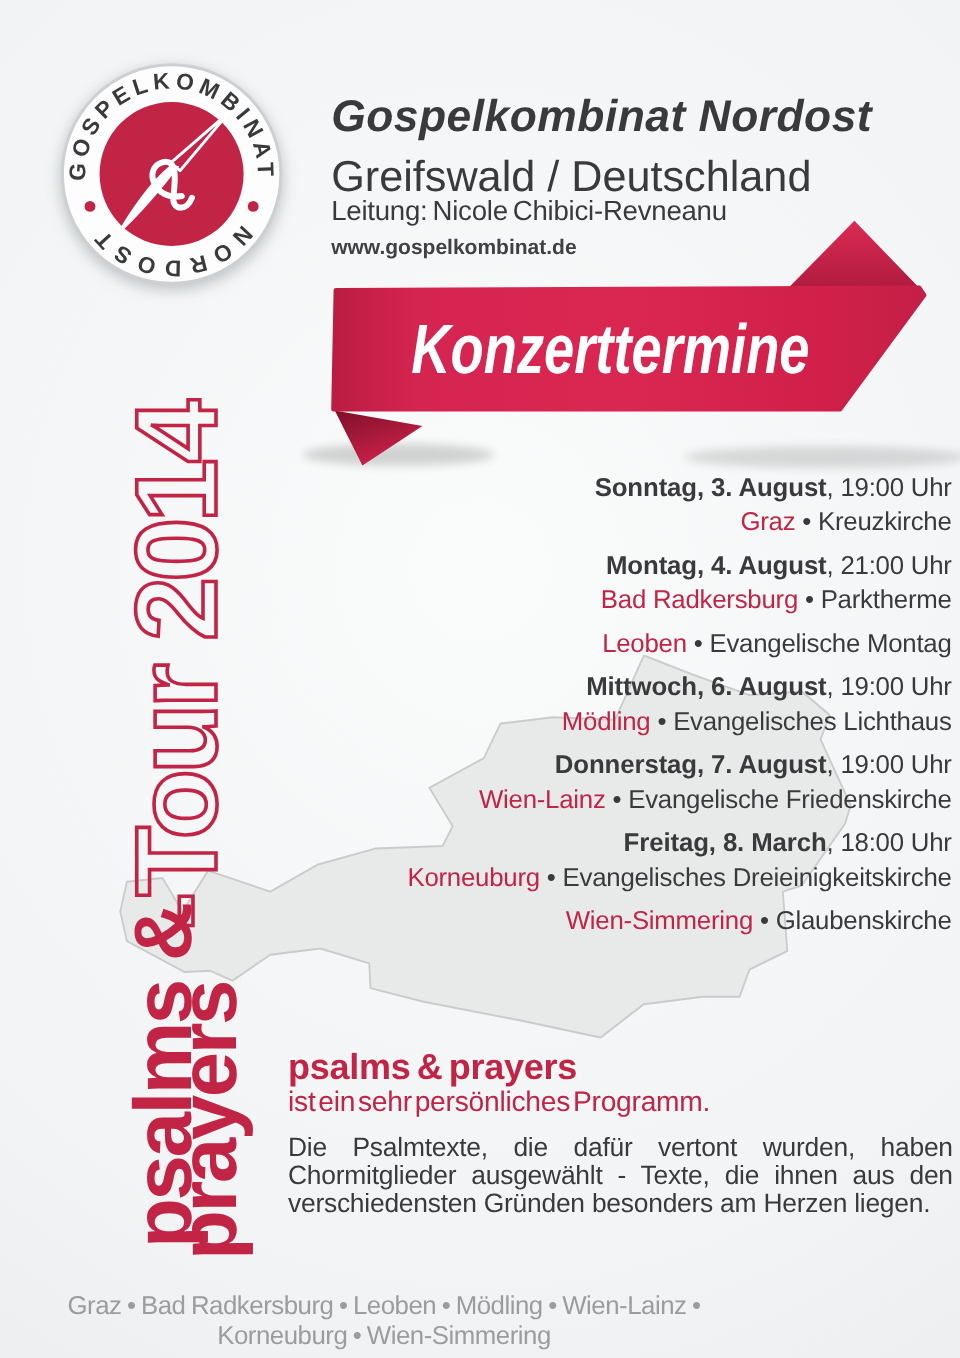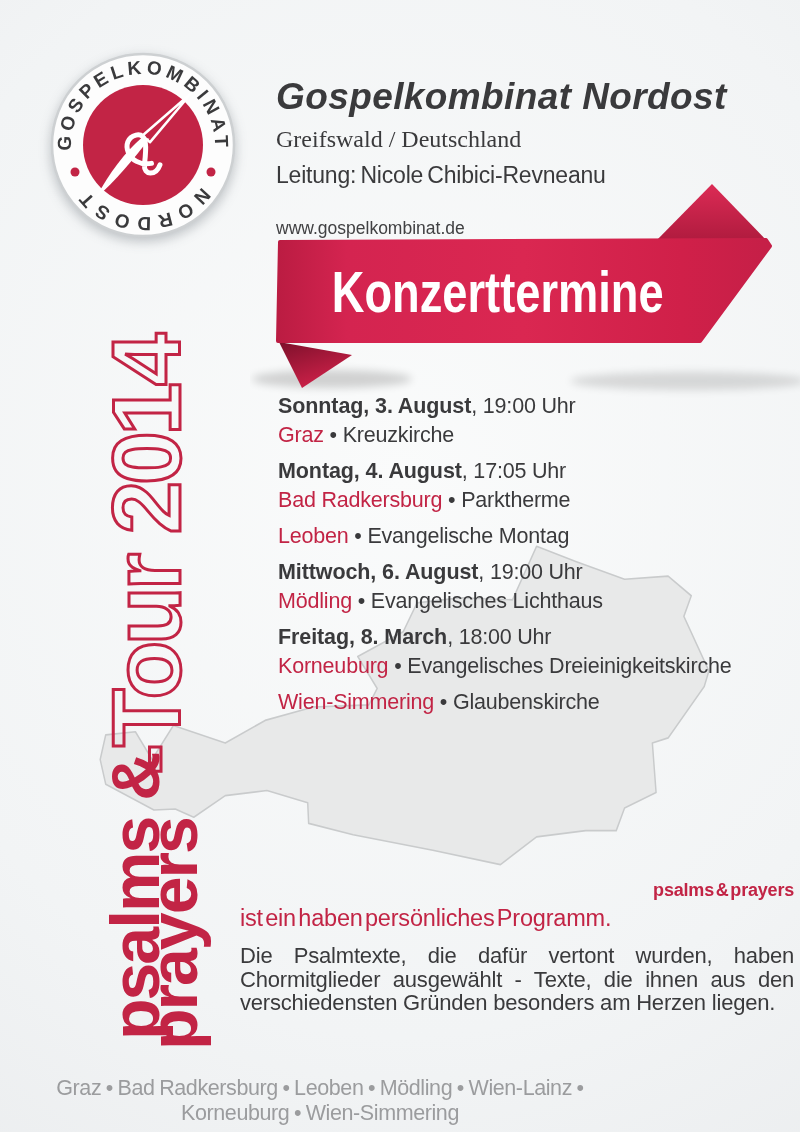--- a/index.html
+++ b/index.html
@@ -7,41 +7,41 @@
   #page{
     position:relative;width:800px;height:1132px;overflow:hidden;
     background:radial-gradient(ellipse 120% 90% at 50% 42%, #fafbfb 0%, #f2f4f5 55%, #e7e9eb 100%);
   }
   
   #logo{position:absolute;left:48px;top:50px;width:190px;height:190px;
         filter:drop-shadow(0 4px 6px rgba(40,50,60,.28));}
   
   .hdr{position:absolute;left:276px;color:#3a3a3c;}
   #hdr-title{top:76px;font-size:37px;font-weight:bold;letter-spacing:.4px;font-style:italic;}
-  #hdr-loc{top:126px;font-size:24px;font-family:Liberation Serif, serif;}
+  #hdr-loc{top:126px;font-size:36px;}
   #hdr-leader{top:162px;font-size:23px;letter-spacing:-.2px;word-spacing:-2px;}
-  #hdr-web{top:218px;font-size:17.5px;color:#414143;word-spacing:-1px;}
+  #hdr-web{top:196px;font-size:17.5px;color:#414143;word-spacing:-1px;font-weight:bold;}
   
   #ribbon{position:absolute;left:250px;top:175px;width:550px;height:230px;}
-  #banner-label{position:absolute;left:286px;top:242px;width:424px;height:99px;
-    display:flex;align-items:center;justify-content:flex-end;
-    color:#ffffff;font-weight:bold;font-size:58px;white-space:nowrap;}
+  #banner-label{position:absolute;left:296px;top:242px;width:424px;height:99px;
+    display:flex;align-items:center;justify-content:flex-start;
+    color:#ffffff;font-weight:bold;font-size:58px;white-space:nowrap;font-style:italic;}
   #banner-label span{transform:scaleX(.78);}
   
   #map{position:absolute;left:90px;top:537px;width:630px;height:340px;}
   
   #side-title{position:absolute;left:85px;top:263px;width:140px;height:792px;}
   
-  #schedule{position:absolute;left:278px;top:392px;width:515px;color:#3a3a3c;}
+  #schedule{position:absolute;left:278px;top:392px;width:515px;color:#3a3a3c;text-align:right;}
   .event{margin-bottom:7px;font-size:21.5px;line-height:29px;letter-spacing:-.2px;}
   .event b{font-weight:bold;letter-spacing:-.1px;}
   .event .city{color:#c22445;}
   
   #about{position:absolute;left:240px;top:876px;width:554px;}
-  #about-h{color:#c22445;font-size:18px;font-weight:bold;line-height:28px;word-spacing:-3px;letter-spacing:-.2px;text-align:right;}
+  #about-h{color:#c22445;font-size:30px;font-weight:bold;line-height:28px;word-spacing:-3px;letter-spacing:-.2px;}
   #about-sh{color:#c22445;font-size:23.5px;line-height:28px;word-spacing:-4px;letter-spacing:-.2px;}
   #about-body{margin-top:12px;color:#3a3a3c;font-size:22px;line-height:23.5px;
     text-align:justify;letter-spacing:-.2px;}
   
   #footer{position:absolute;left:0;top:1076px;width:640px;text-align:center;
     color:#9b9c9e;font-size:21.5px;letter-spacing:-.4px;word-spacing:-1px;}
 </style>
 </head>
 <body>
 
@@ -117,45 +117,49 @@
     </g>
   </svg>
 
   <div id="schedule">
     <div class="event">
       <div><b>Sonntag, 3. August</b><span>, 19:00 Uhr</span></div>
       <div><span class="city">Graz</span><span>&nbsp;•&nbsp;</span><span>Kreuzkirche</span></div>
     </div>
 
     <div class="event">
-      <div><b>Montag, 4. August</b><span>, 17:05 Uhr</span></div>
+      <div><b>Montag, 4. August</b><span>, 21:00 Uhr</span></div>
       <div><span class="city">Bad Radkersburg</span><span>&nbsp;•&nbsp;</span><span>Parktherme</span></div>
     </div>
 
     <div class="event">
       <div><span class="city">Leoben</span><span>&nbsp;•&nbsp;</span><span>Evangelische Montag</span></div>
     </div>
 
     <div class="event">
       <div><b>Mittwoch, 6. August</b><span>, 19:00 Uhr</span></div>
       <div><span class="city">Mödling</span><span>&nbsp;•&nbsp;</span><span>Evangelisches Lichthaus</span></div>
     </div>
 
+    <div class="event">
+      <div><b>Donnerstag, 7. August</b><span>, 19:00 Uhr</span></div>
+      <div><span class="city">Wien-Lainz</span><span>&nbsp;•&nbsp;</span><span>Evangelische Friedenskirche</span></div>
+    </div>
 
     <div class="event">
       <div><b>Freitag, 8. March</b><span>, 18:00 Uhr</span></div>
       <div><span class="city">Korneuburg</span><span>&nbsp;•&nbsp;</span><span>Evangelisches Dreieinigkeitskirche</span></div>
     </div>
 
     <div class="event">
       <div><span class="city">Wien-Simmering</span><span>&nbsp;•&nbsp;</span><span>Glaubenskirche</span></div>
     </div>
   </div>
 
   <div id="about">
     <div id="about-h">psalms &amp; prayers</div>
-    <div id="about-sh">ist ein haben persönliches Programm.</div>
+    <div id="about-sh">ist ein sehr persönliches Programm.</div>
     <div id="about-body">Die Psalmtexte, die dafür vertont wurden, haben Chormitglieder ausgewählt - Texte, die ihnen aus den verschiedensten Gründen besonders am Herzen liegen.</div>
   </div>
 
   <div id="footer">Graz • Bad Radkersburg • Leoben • Mödling • Wien-Lainz • Korneuburg • Wien-Simmering</div>
 
 </div>
 
 </body></html>

